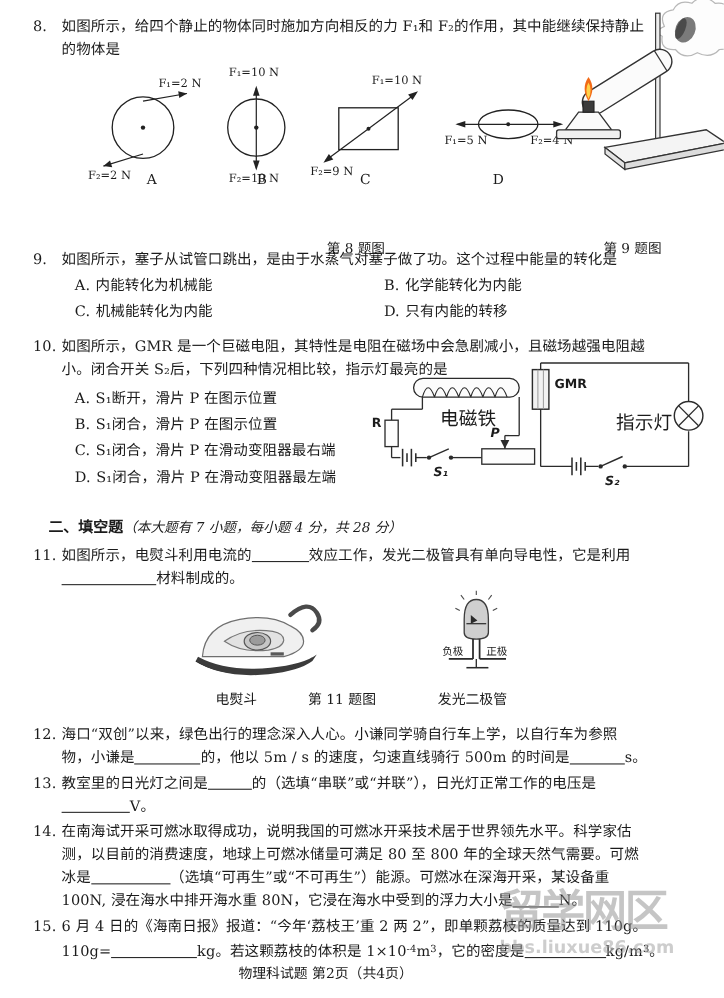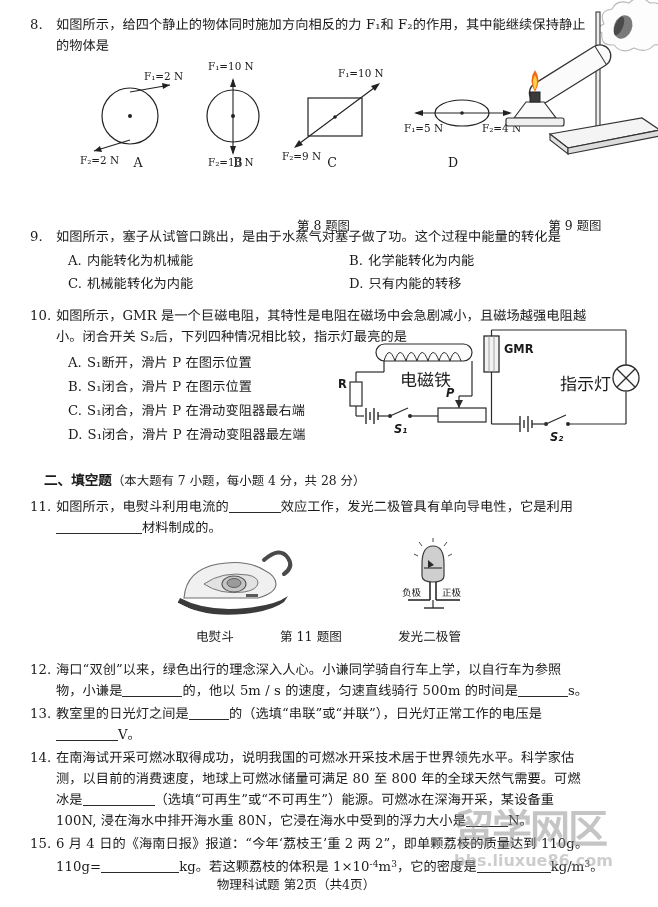--- a/index.html
+++ b/index.html
@@ -63,21 +63,21 @@
     line-height: 24px;
     white-space: nowrap;
   }
 
   .section-title {
     font-size: 13.6px;
     line-height: 22px;
     margin: 4px 0 2px 14px;
   }
   .section-title b { font-weight: bold; }
-  .section-title .paren { font-size: 12.4px; }
+  .section-title .paren { font-size: 12.4px; font-style: italic; }
   sup { font-size: 0.68em; vertical-align: 0.45em; }
 
   .blank {
     display: inline-block;
     border-bottom: 1px solid #2a2a2a;
     vertical-align: -2px;
   }
 
   .fig-cap {
     font-size: 12.4px;

